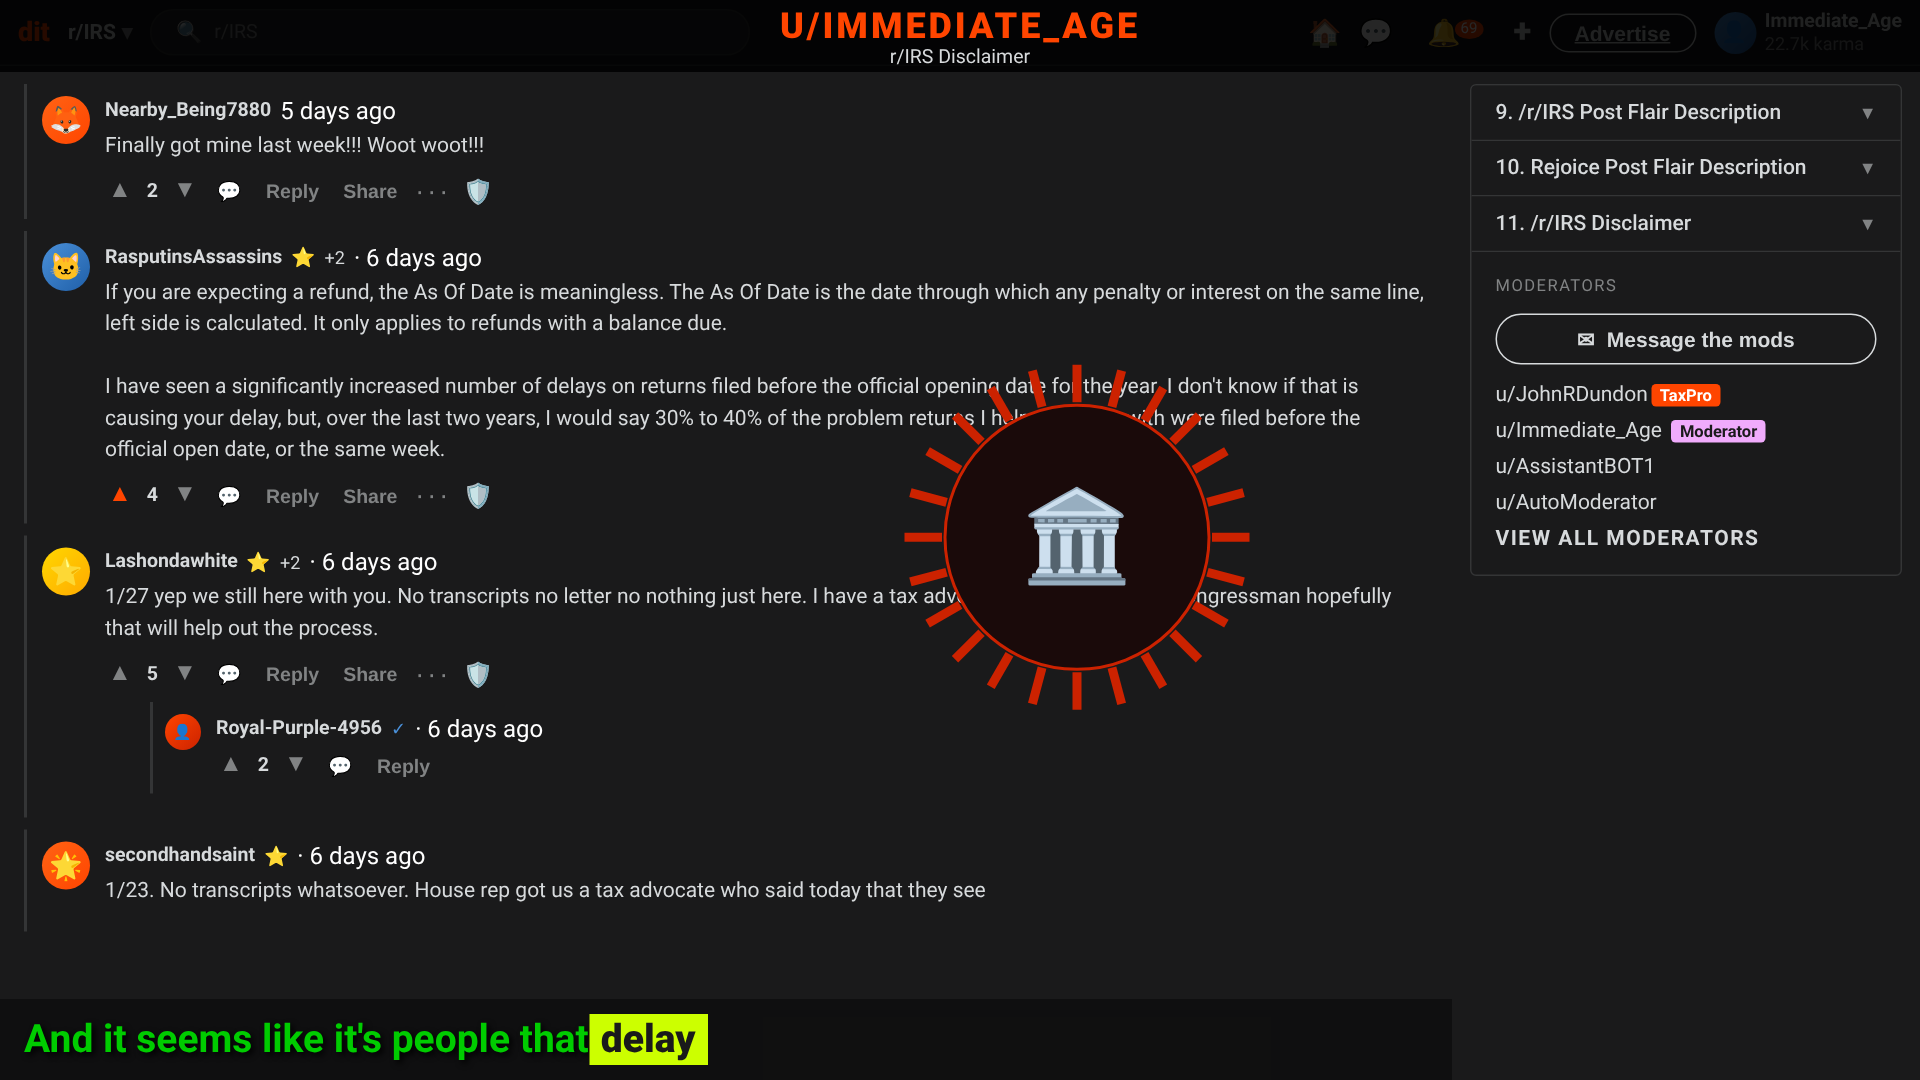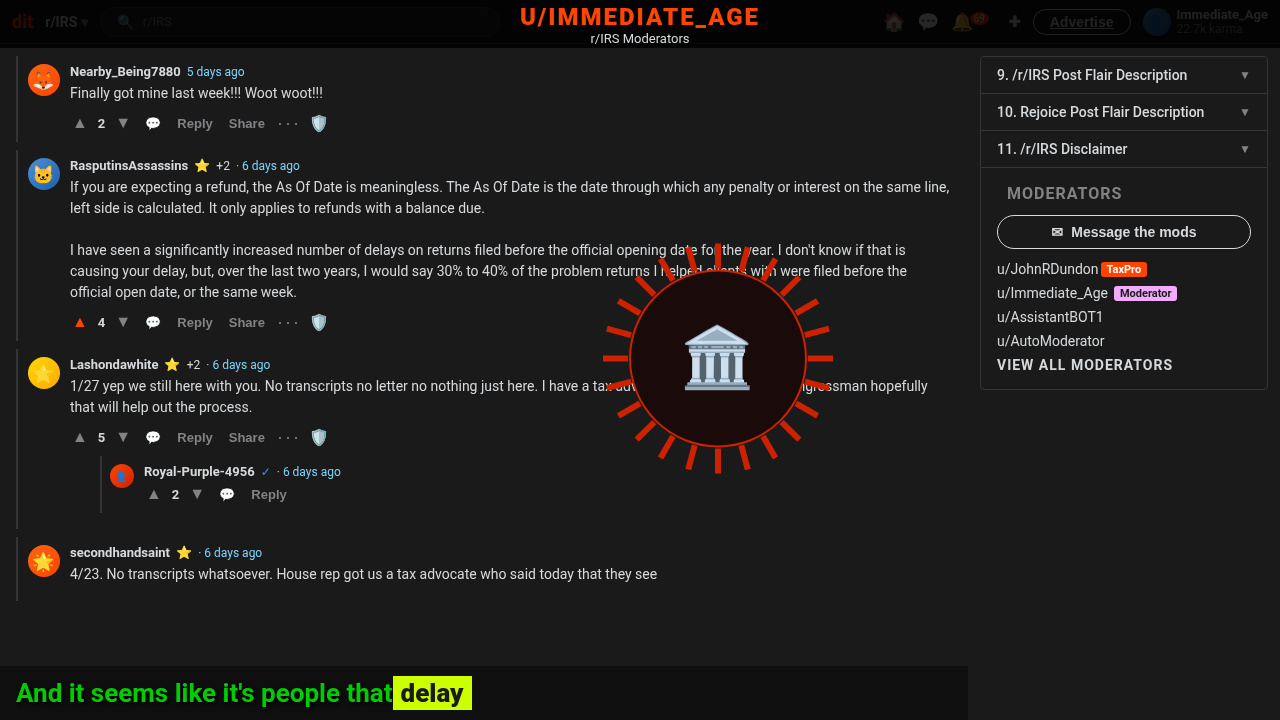--- a/index.html
+++ b/index.html
@@ -186,21 +186,21 @@
     }
     .flair-mod {
       background: #f0abfc;
       color: #1a1a1b;
     }
     .flair-award {
       color: #ff4500;
       font-size: 13px;
     }
     .award-count { font-size: 12px; color: #d7dadc; }
-    .timestamp { color: #7dd3fc; font-size: 12px; }
+    .timestamp { color: #ffffff; font-size: 16px; }
     .comment-text { font-size: 14px; color: #d7dadc; line-height: 1.5; margin-bottom: 8px; }
     .comment-actions {
       display: flex;
       align-items: center;
       gap: 8px;
       color: #818384;
     }
     .vote-btn {
       background: none;
       border: none;
@@ -262,27 +262,26 @@
       font-weight: 500;
       color: #d7dadc;
       background: #1a1a1b;
     }
     .chevron { color: #818384; font-size: 12px; }
 
     .moderators-section {
       padding: 16px;
     }
     .moderators-title {
-      font-size: 16px;
-      font-weight: 700;
+      font-size: 11px;
+      font-weight: 400;
       color: #818384;
       text-transform: uppercase;
       letter-spacing: 1px;
       margin-bottom: 12px;
-      margin-left: 10px;
     }
     .message-mods-btn {
       width: 100%;
       background: transparent;
       border: 1px solid #d7dadc;
       border-radius: 20px;
       padding: 8px 16px;
       color: #d7dadc;
       font-weight: 700;
       font-size: 14px;
@@ -338,40 +337,40 @@
     <span>r/IRS</span>
     <span style="color:#818384;">▾</span>
   </div>
   <div class="nav-search">
     <span>🔍</span>
     <span style="color:#818384;font-size:13px;">r/IRS</span>
   </div>
   <div class="nav-right">
     <span class="nav-icon">🏠</span>
     <span class="nav-icon">💬</span>
-    <span style="position:relative;display:inline-block;">
+    <span style="position:relative;display:inline-block;margin-left:11px;">
       <span class="nav-icon">🔔</span>
       <span class="notif-badge">69</span>
     </span>
     <span class="nav-icon" style="font-size:22px;font-weight:900;">+</span>
     <button class="nav-advertise-btn">Advertise</button>
     <div class="nav-user">
       <div class="avatar av-blue" style="width:28px;height:28px;">
         <span style="font-size:14px;">👤</span>
       </div>
       <div>
         <div style="font-size:13px;font-weight:700;">Immediate_Age</div>
         <div class="karma-count">22.7k karma</div>
       </div>
     </div>
   </div>
 
   <div class="overlay-banner">
     <div class="overlay-username">U/IMMEDIATE_AGE</div>
-    <div class="overlay-moderator">r/IRS Moderators</div>
+    <div class="overlay-moderator">r/IRS Disclaimer</div>
   </div>
 </div>
 
 <div class="main-layout" style="position:relative;">
 
   <div class="content-area">
 
     <div class="comment">
       <div style="display:flex;flex-direction:column;align-items:center;gap:4px;">
         <div class="avatar av-orange">
@@ -488,21 +487,21 @@
         </div>
         <div class="thread-line"></div>
       </div>
       <div class="comment-body">
         <div class="comment-header">
           <span class="username">secondhandsaint</span>
           <span class="flair-award">⭐</span>
           <span class="timestamp">· 6 days ago</span>
         </div>
         <div class="comment-text">
-          4/23. No transcripts whatsoever. House rep got us a tax advocate who said today that they see
+          1/23. No transcripts whatsoever. House rep got us a tax advocate who said today that they see
         </div>
       </div>
     </div>
 
   </div>
 
   <div class="sidebar">
     <div class="sidebar-card">
 
       <div class="sidebar-accordion-item">

